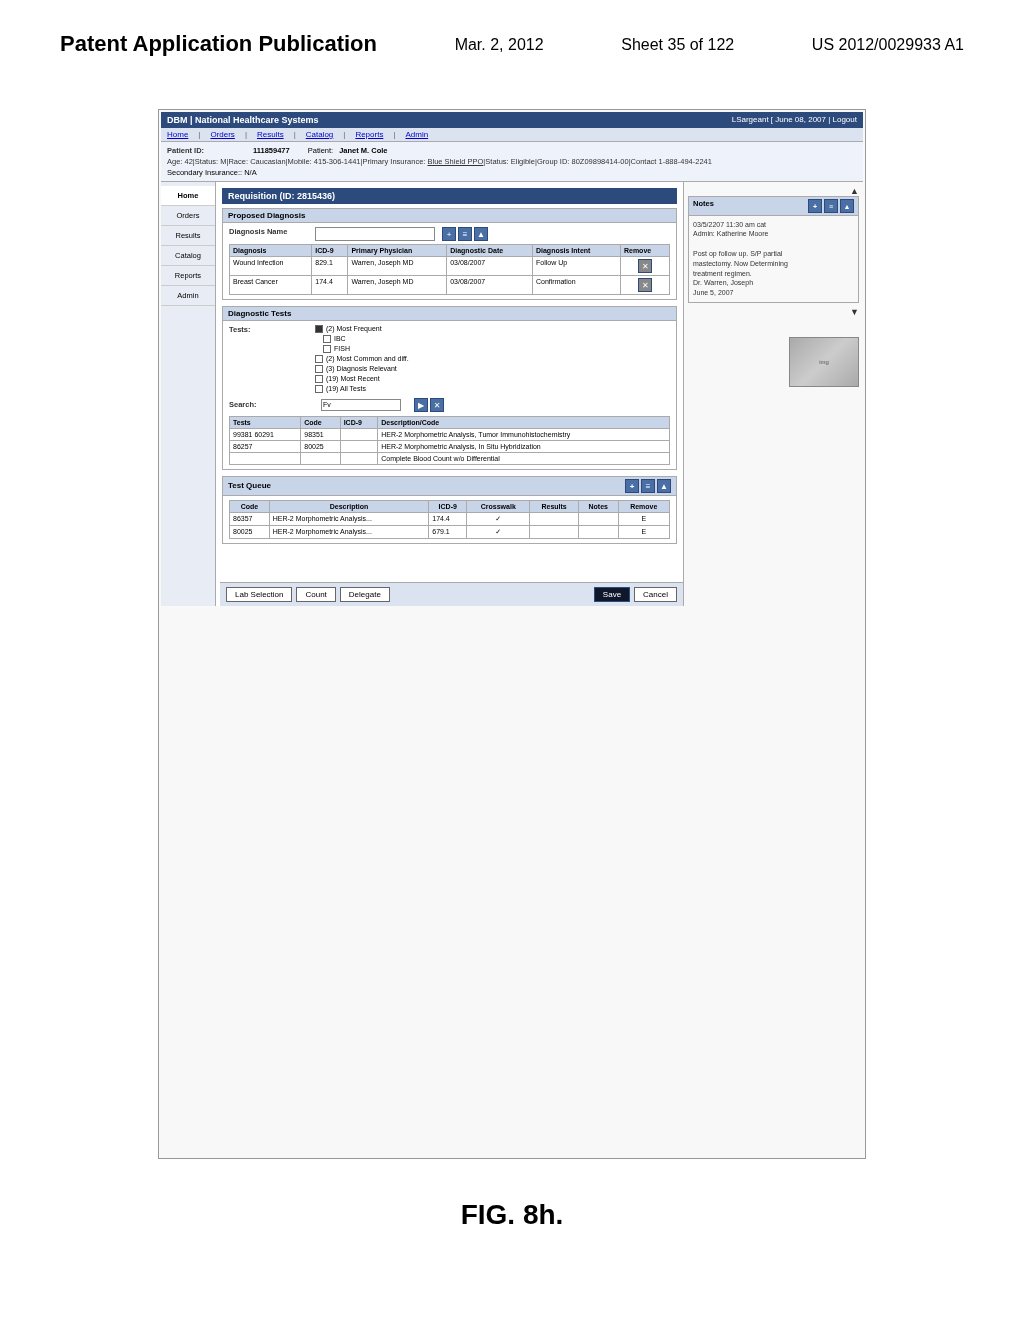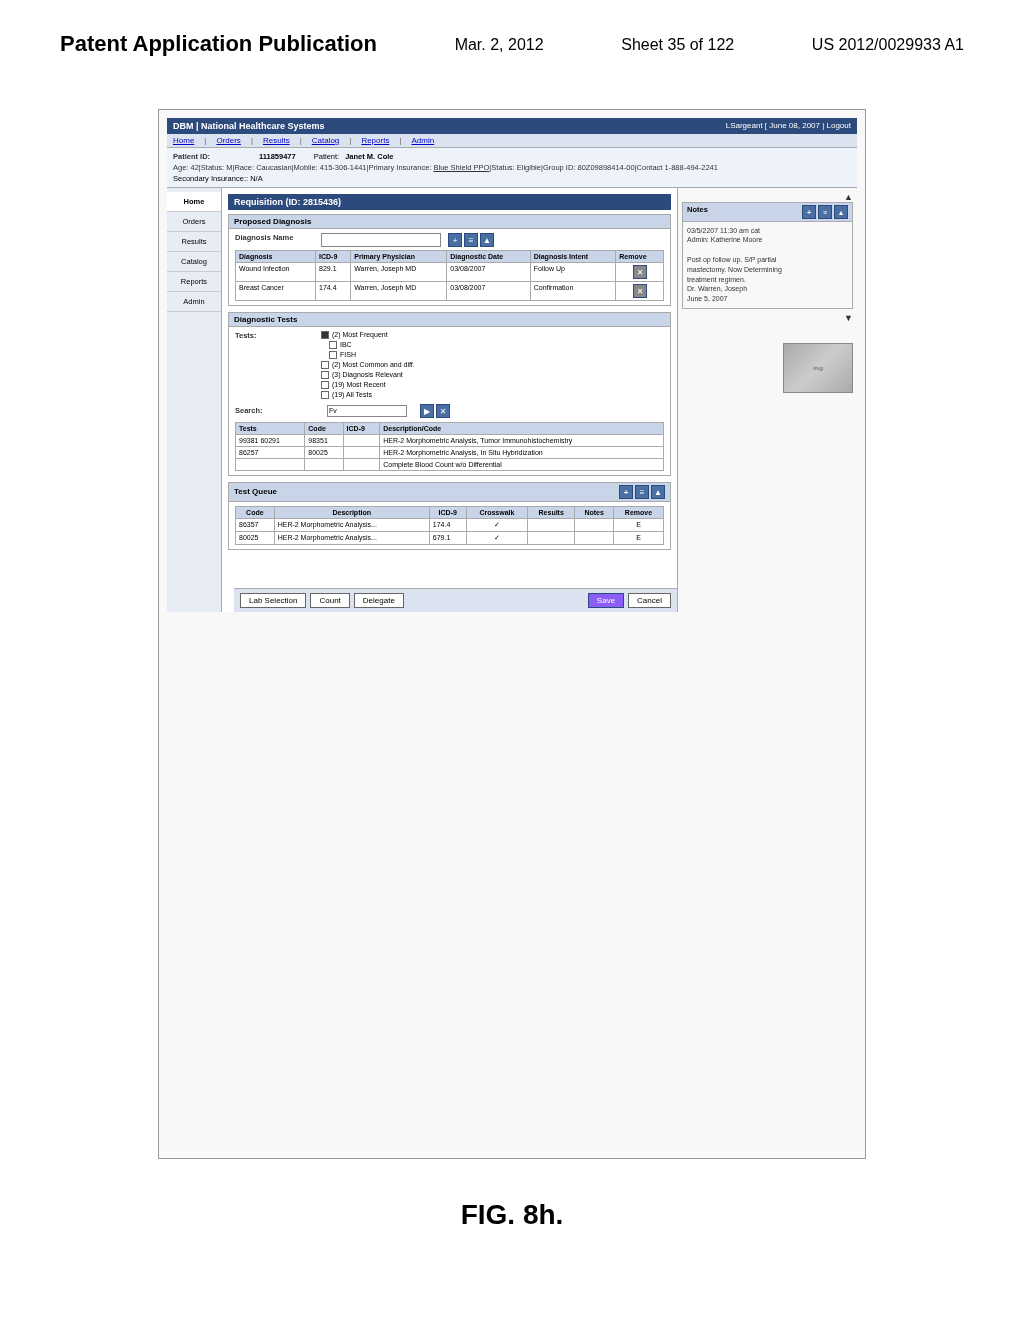--- a/index.html
+++ b/index.html
@@ -58,21 +58,21 @@
       margin-top: 10px;
     }
 
     
     .form-container {
       border: 1px solid #999;
       width: 708px;
       min-height: 1050px;
       background: #f8f8f8;
       position: relative;
-      padding: 8px;
+      padding: 2px;
       font-family: Arial, sans-serif;
     }
 
     
     .form-top-bar {
       background: #2c4a7c;
       color: white;
       font-size: 9px;
       padding: 3px 6px;
       display: flex;
@@ -309,26 +309,26 @@
     
     .form-bottom {
       border-top: 1px solid #aaa;
       background: #dce3f0;
       padding: 4px 6px;
       display: flex;
       justify-content: space-between;
       align-items: center;
       position: absolute;
       bottom: 0;
-      left: 12px;
+      left: 4px;
       right: 0;
     }
 
     .btn {
-      background: #8b5cf6;
+      background: #0f172a;
       color: white;
       border: 1px solid #2c4a7c;
       padding: 2px 8px;
       font-size: 8px;
       cursor: pointer;
     }
 
     .btn-outline {
       background: #fff;
       color: #000;

